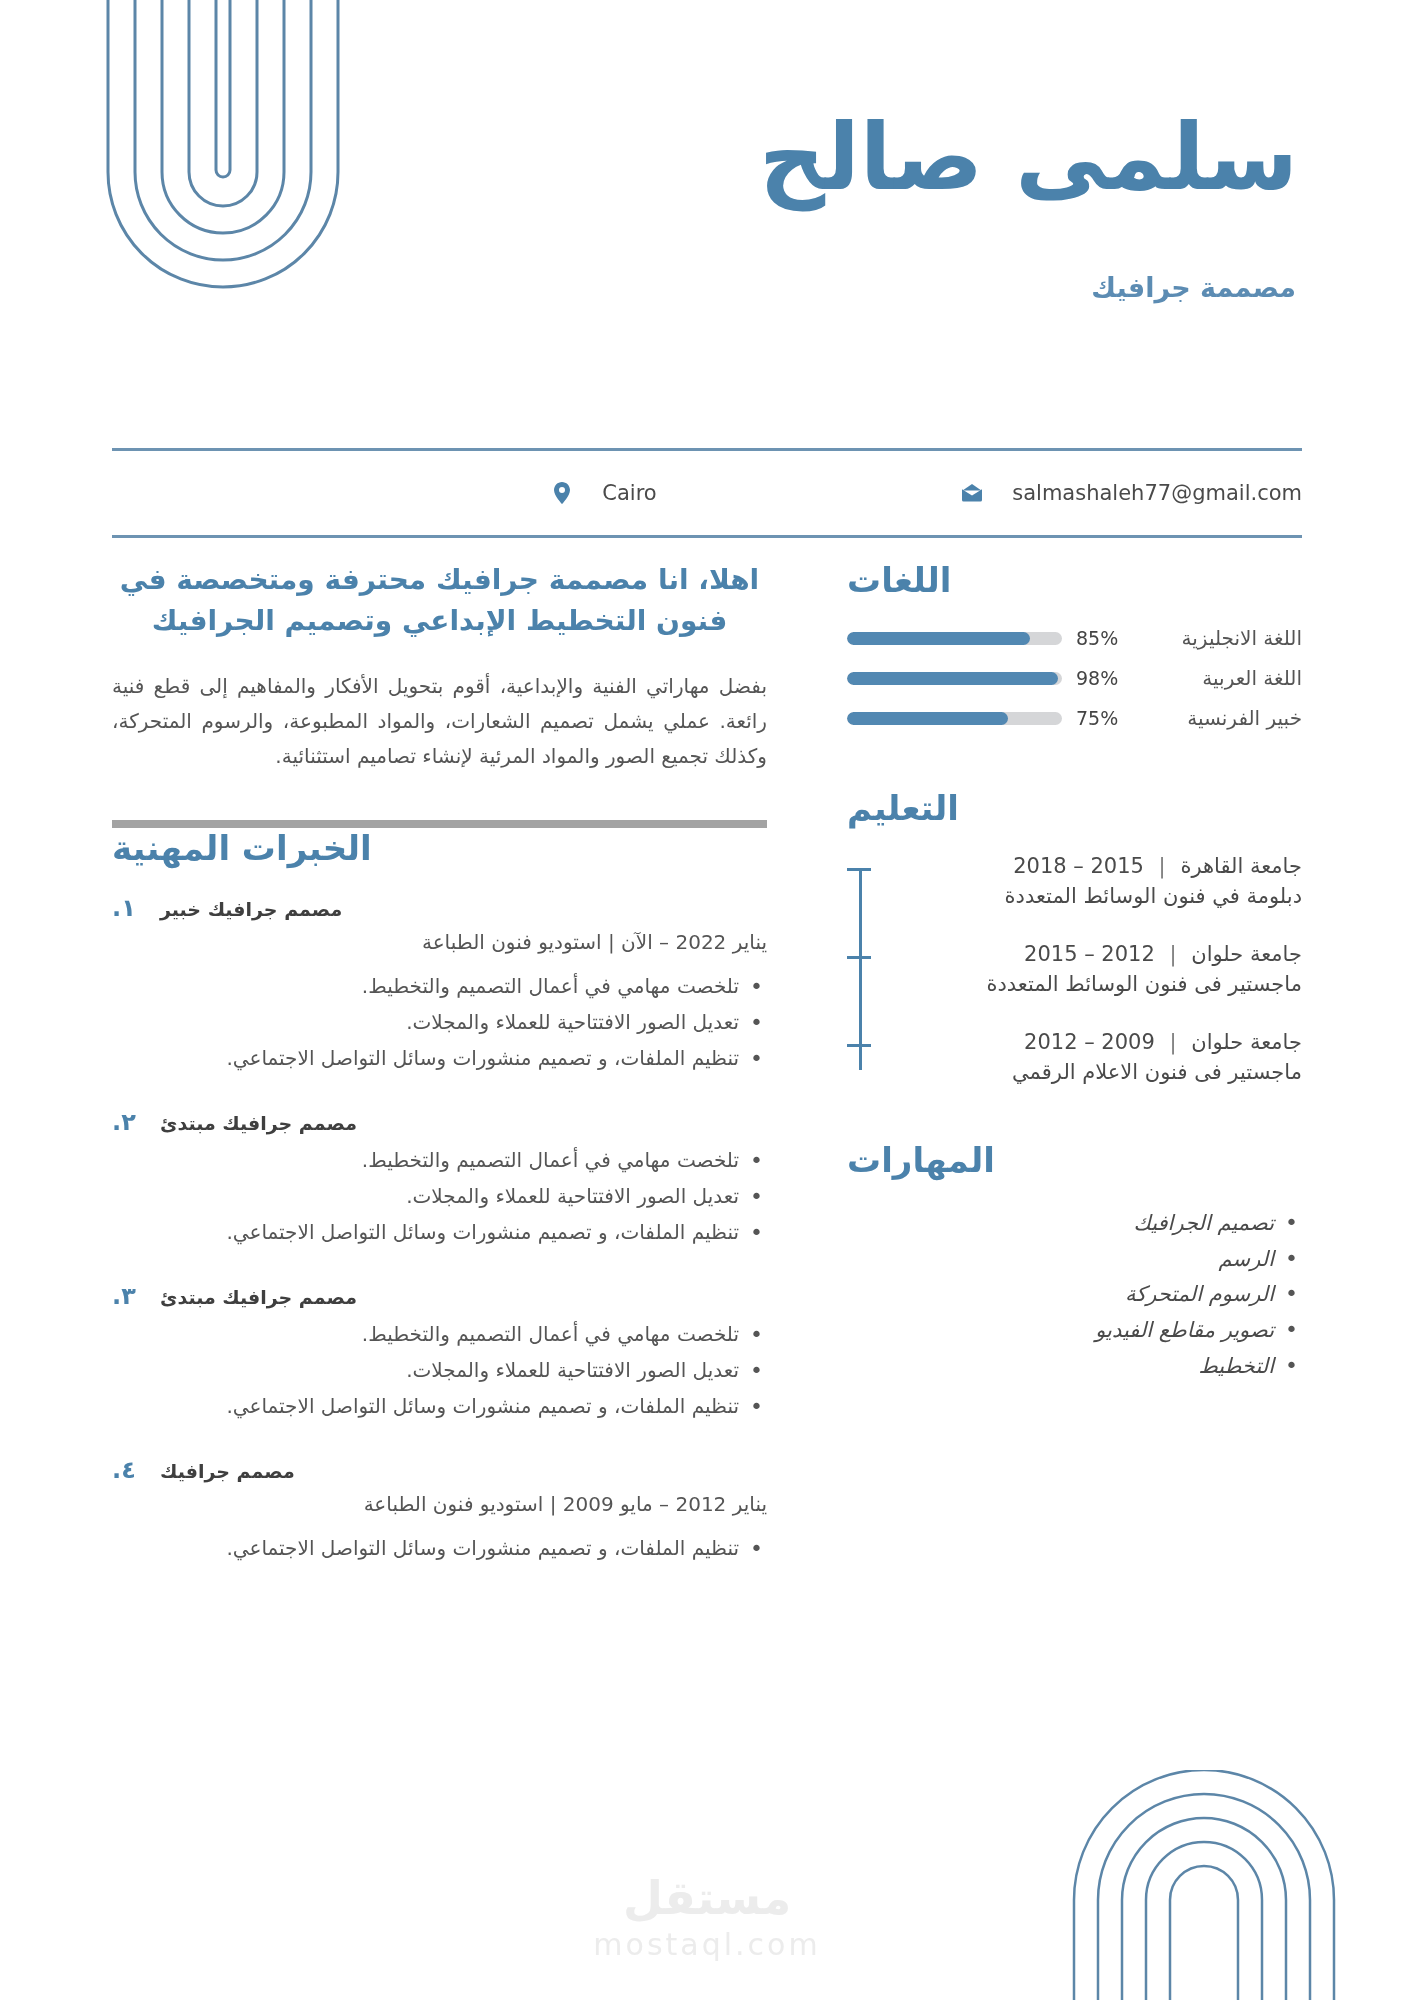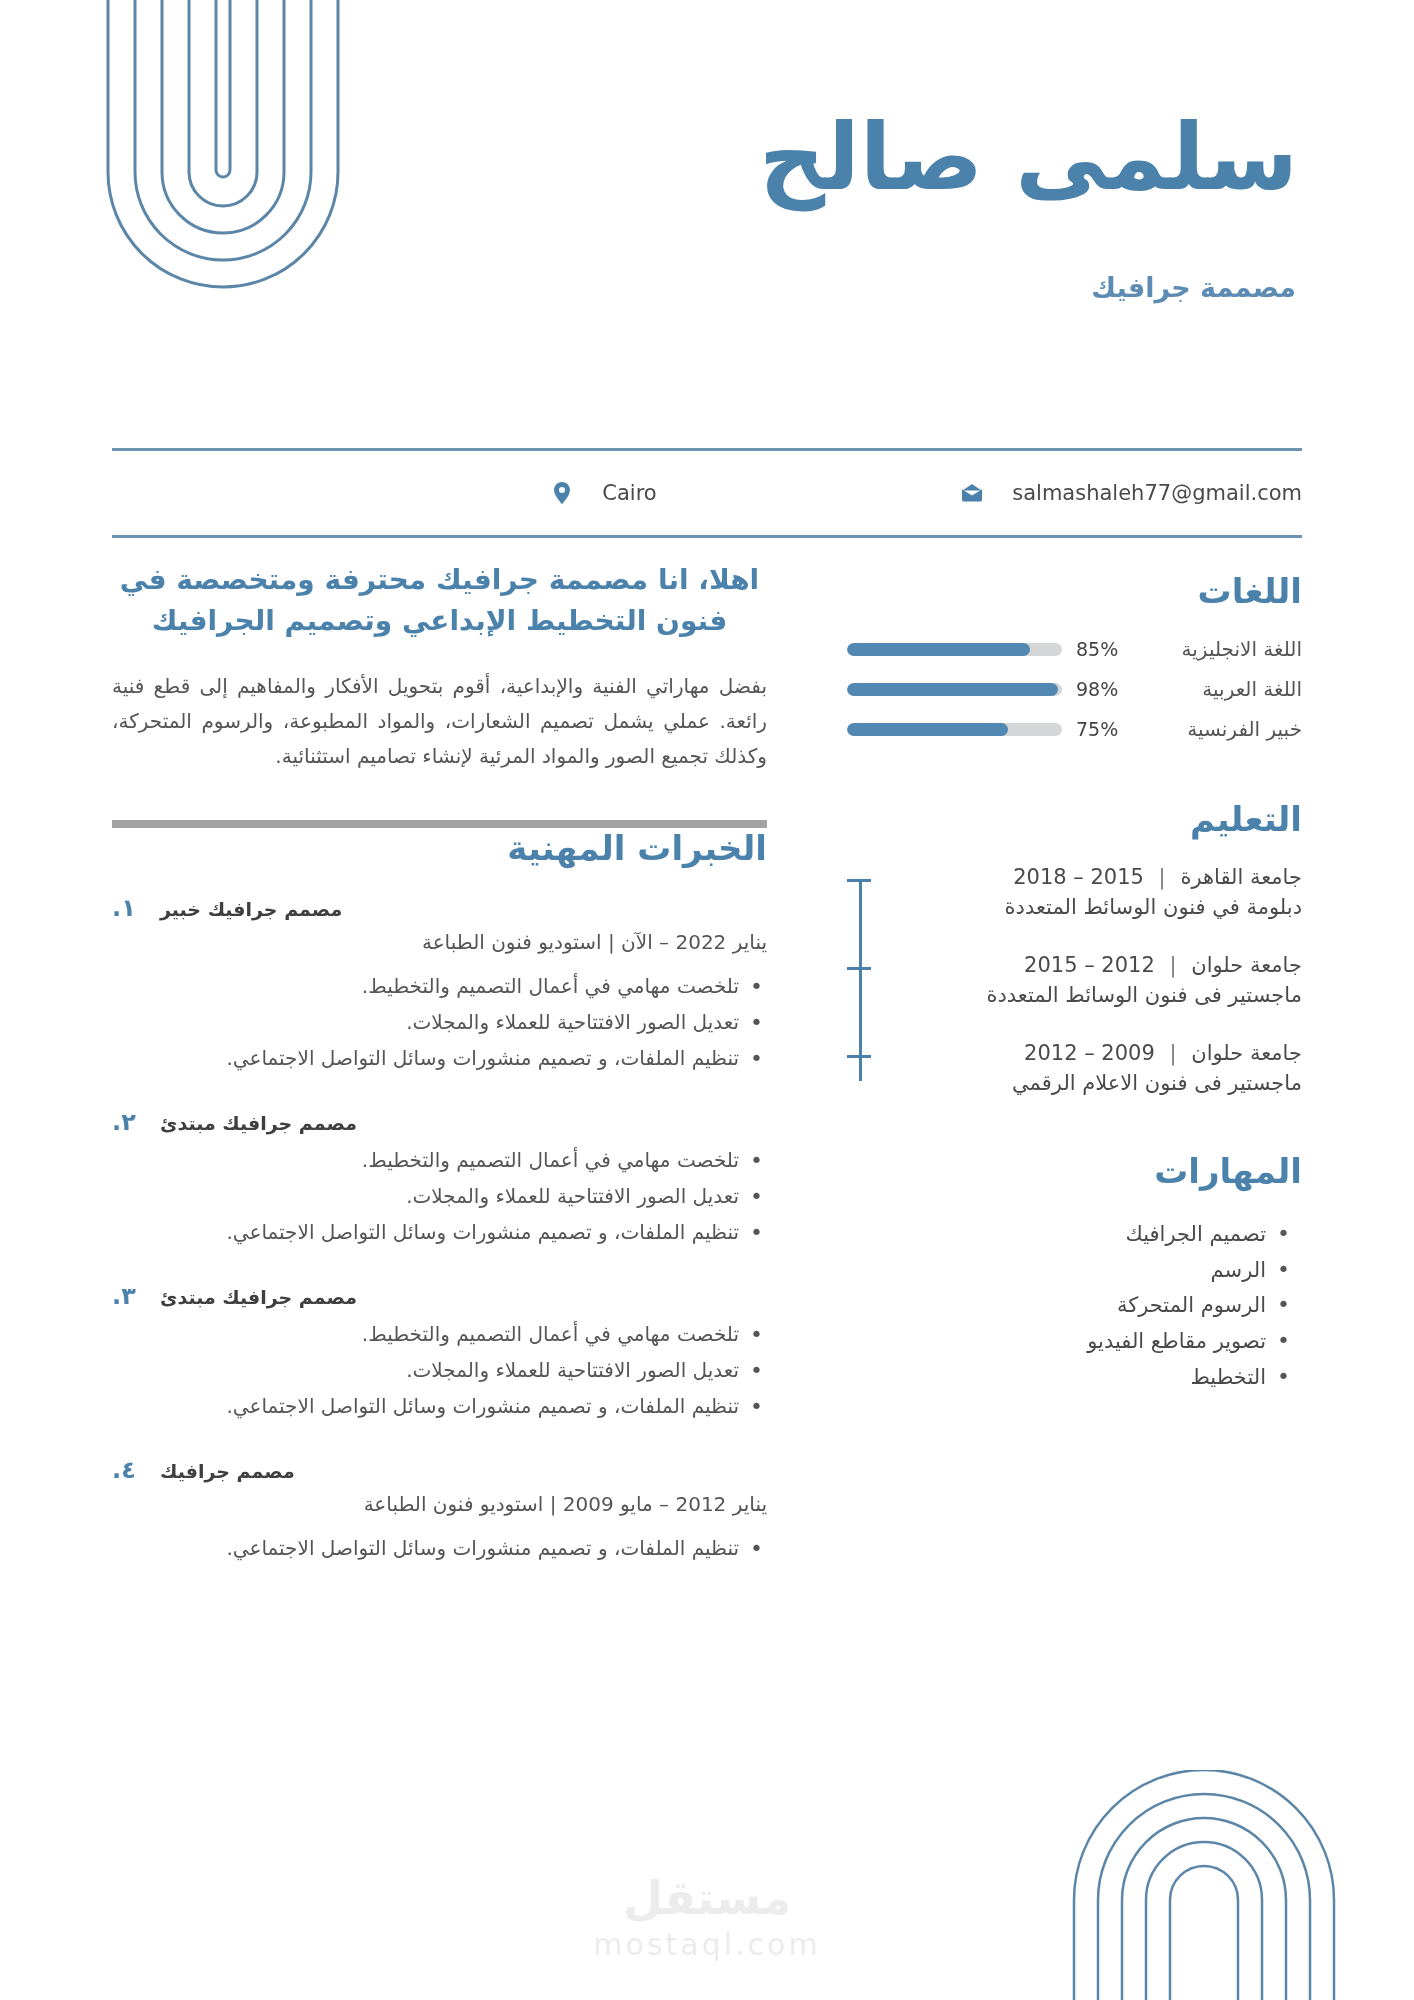--- a/index.html
+++ b/index.html
@@ -124,22 +124,22 @@
   .col-right {
     width: 455px;
     order: 0;
   }
 
   
   .sec-title {
     font-size: 34px;
     font-weight: 700;
     color: #4b82ab;
-    text-align: right;
-    margin: 11px 0 26px 0;
+    text-align: left;
+    margin: 0 0 26px 0;
     letter-spacing: 0.5px;
   }
   .sec-title.left-col {
     border-top: 8px solid #a3a3a3;
     margin-top: 46px;
   }
 
   
   .intro-head {
     font-size: 28px;
@@ -283,22 +283,23 @@
   }
   .edu-sep { margin: 0 8px; color: #7a7a7a; }
   .edu-line2 {
     font-size: 21px;
     color: #4a4a4a;
   }
 
   
   ul.skill-list {
     list-style: none;
-    margin: 8px;
+    margin: 0;
     padding: 0;
+    font-style: italic;
   }
   ul.skill-list li {
     font-size: 21px;
     color: #4a4a4a;
     text-align: right;
     line-height: 1.7;
     padding-right: 28px;
     position: relative;
   }
   ul.skill-list li::before {

